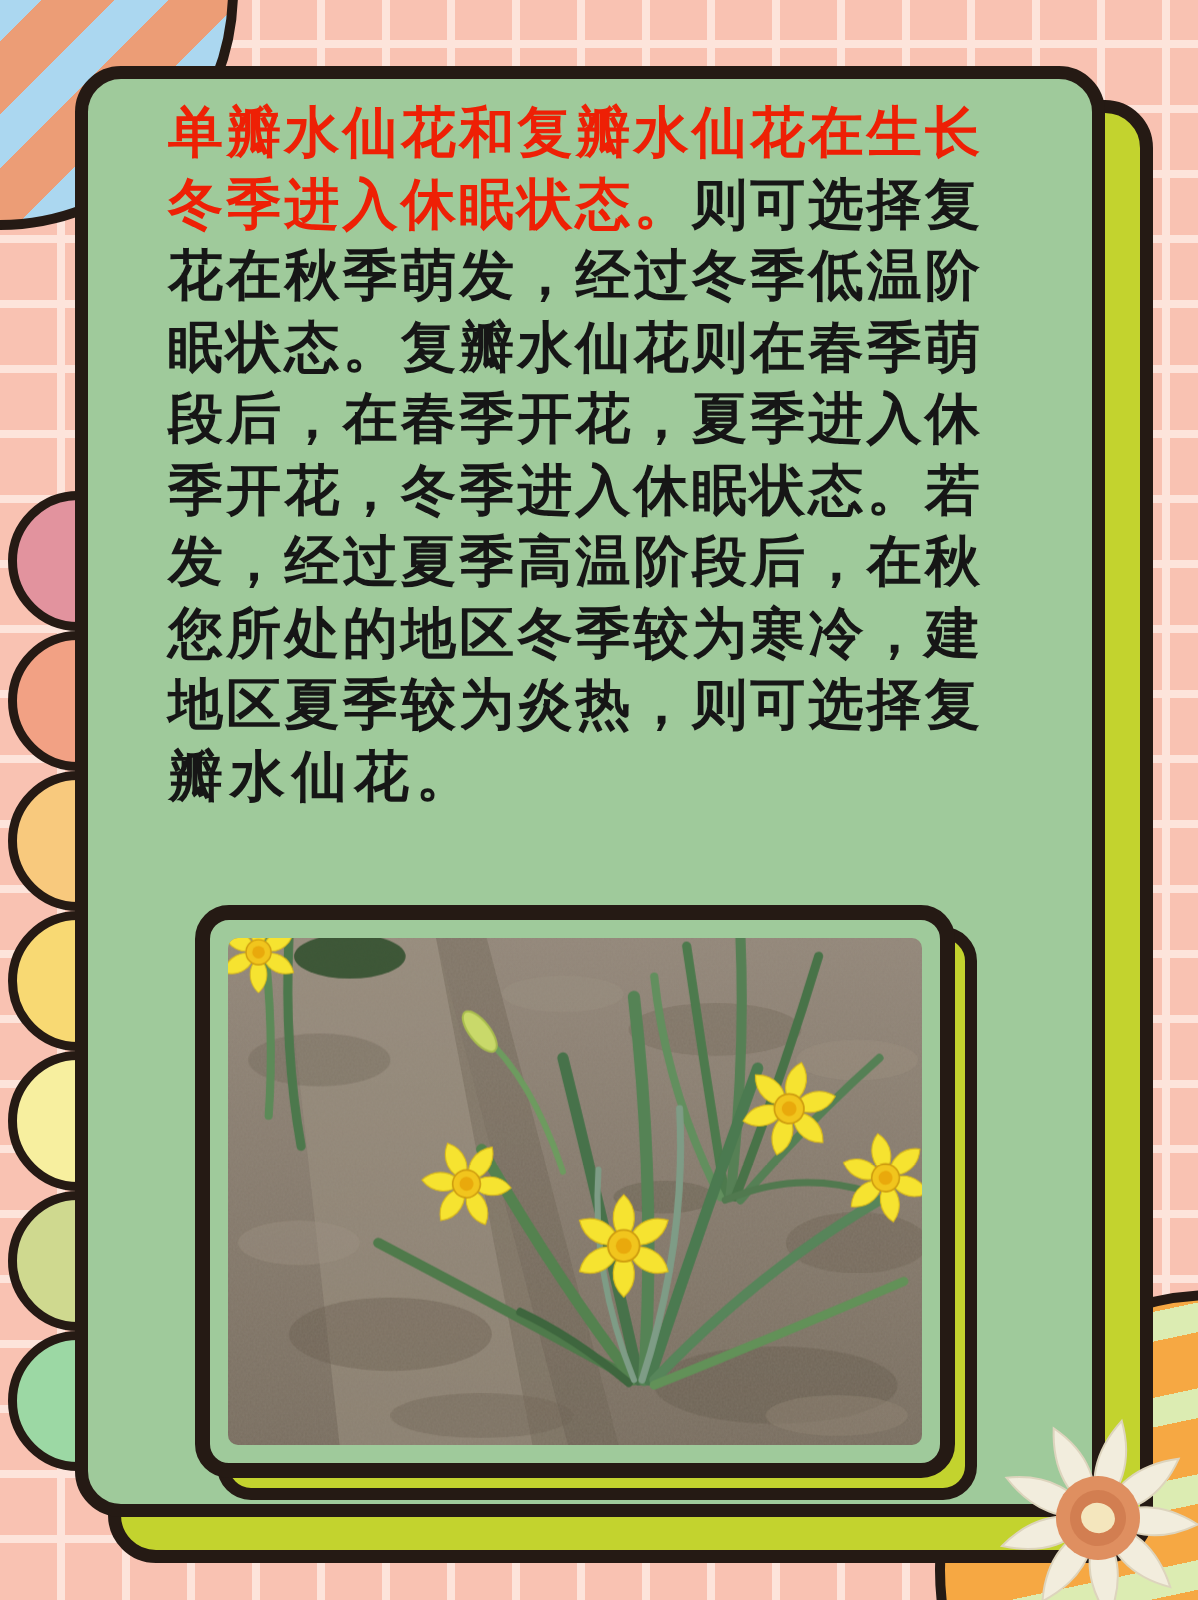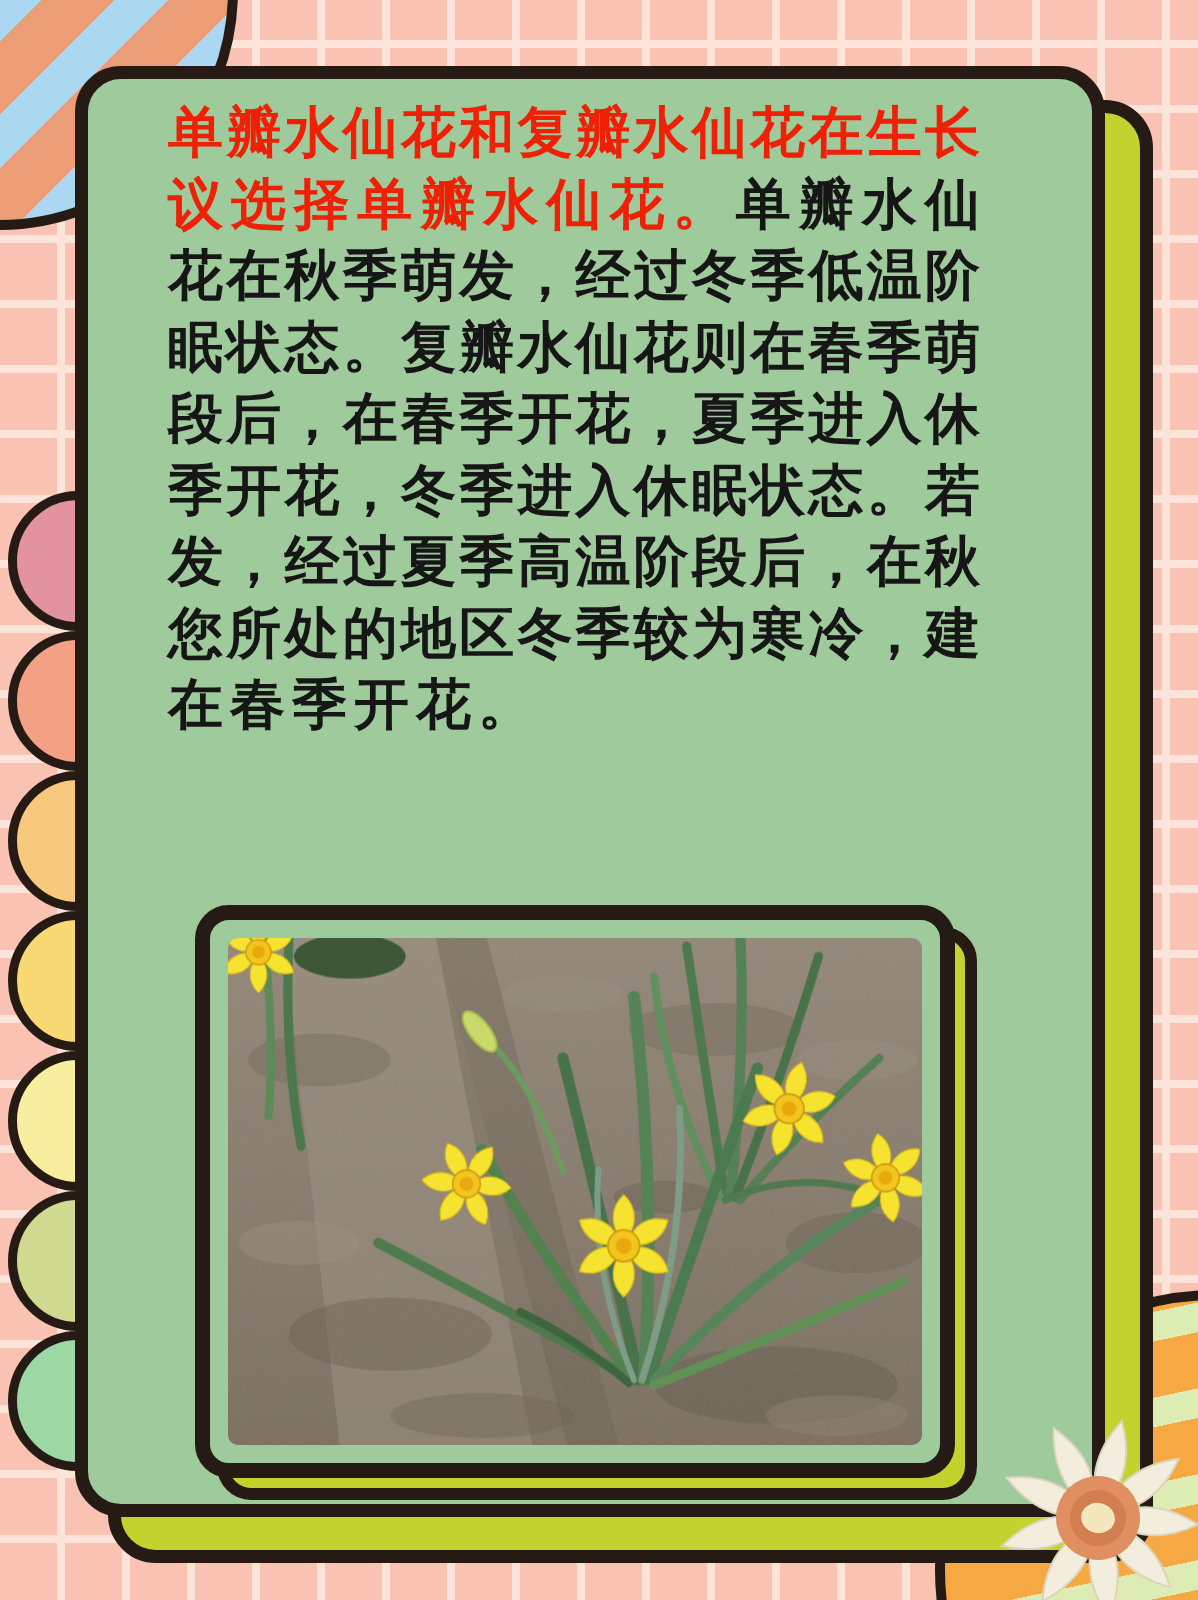--- a/index.html
+++ b/index.html
@@ -108,28 +108,29 @@
       </div>
     </div>
 
   <div class="br-circle"></div>
 
   <div class="card-backing"></div>
   <div class="card"></div>
 
   <div class="text-block" id="textBlock">
       <div class="tline"><span class="seg-red">单瓣水仙花和复瓣水仙花在生长</span></div>
-      <div class="tline"><span class="seg-red">议选择单瓣水仙花。</span><span class="seg-ink">单瓣水仙</span></div>
+      <div class="tline"><span class="seg-red">冬季进入休眠状态。</span><span class="seg-ink">则可选择复</span></div>
       <div class="tline"><span class="seg-ink">花在秋季萌发，经过冬季低温阶</span></div>
       <div class="tline"><span class="seg-ink">眠状态。复瓣水仙花则在春季萌</span></div>
       <div class="tline"><span class="seg-ink">段后，在春季开花，夏季进入休</span></div>
       <div class="tline"><span class="seg-ink">季开花，冬季进入休眠状态。若</span></div>
       <div class="tline"><span class="seg-ink">发，经过夏季高温阶段后，在秋</span></div>
       <div class="tline"><span class="seg-ink">您所处的地区冬季较为寒冷，建</span></div>
-      <div class="tline short"><span class="seg-ink">在春季开花。</span></div>
+      <div class="tline"><span class="seg-ink">地区夏季较为炎热，则可选择复</span></div>
+      <div class="tline short"><span class="seg-ink">瓣水仙花。</span></div>
     </div>
 
   <div class="photo-backing"></div>
 
   <div class="photo-frame">
 
     <svg viewBox="0 0 684 499" preserveAspectRatio="none">
       <defs>
         <linearGradient id="dirtGrad" x1="0" y1="0" x2="0" y2="1">
           <stop offset="0" stop-color="#93877a"></stop>

